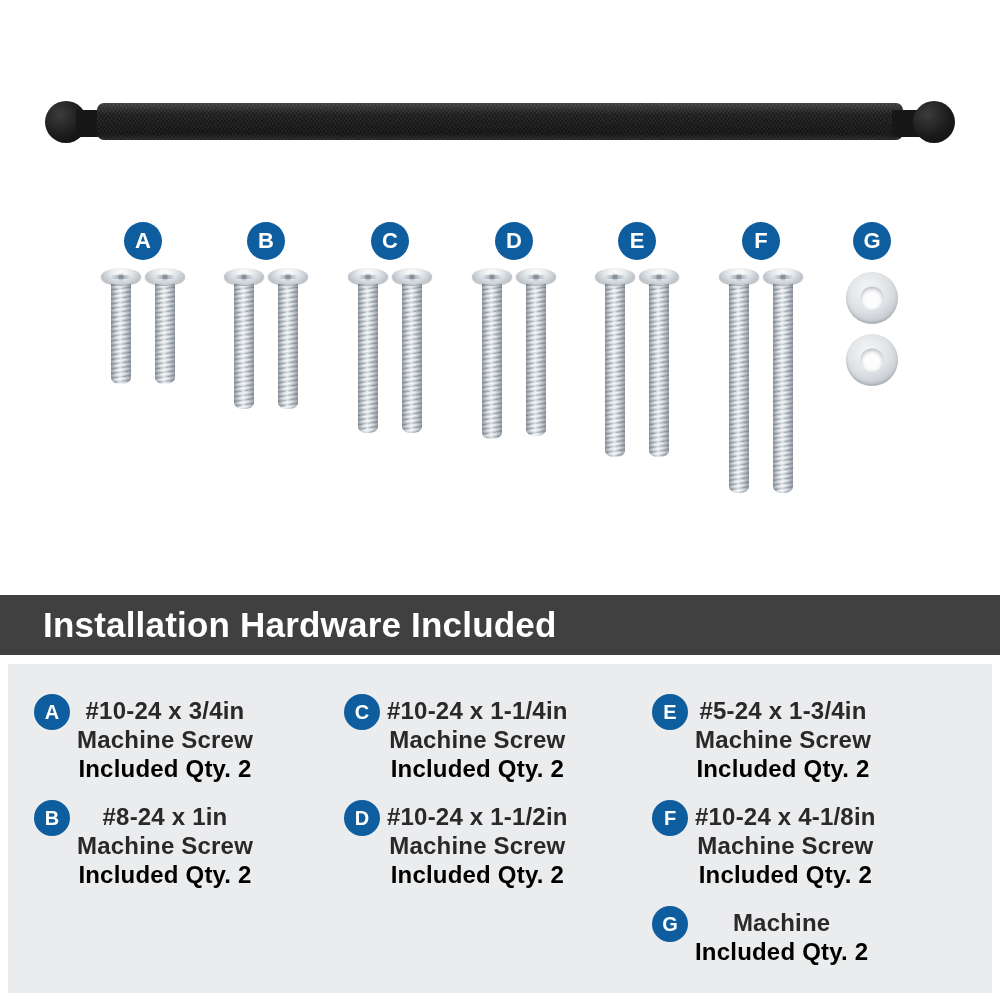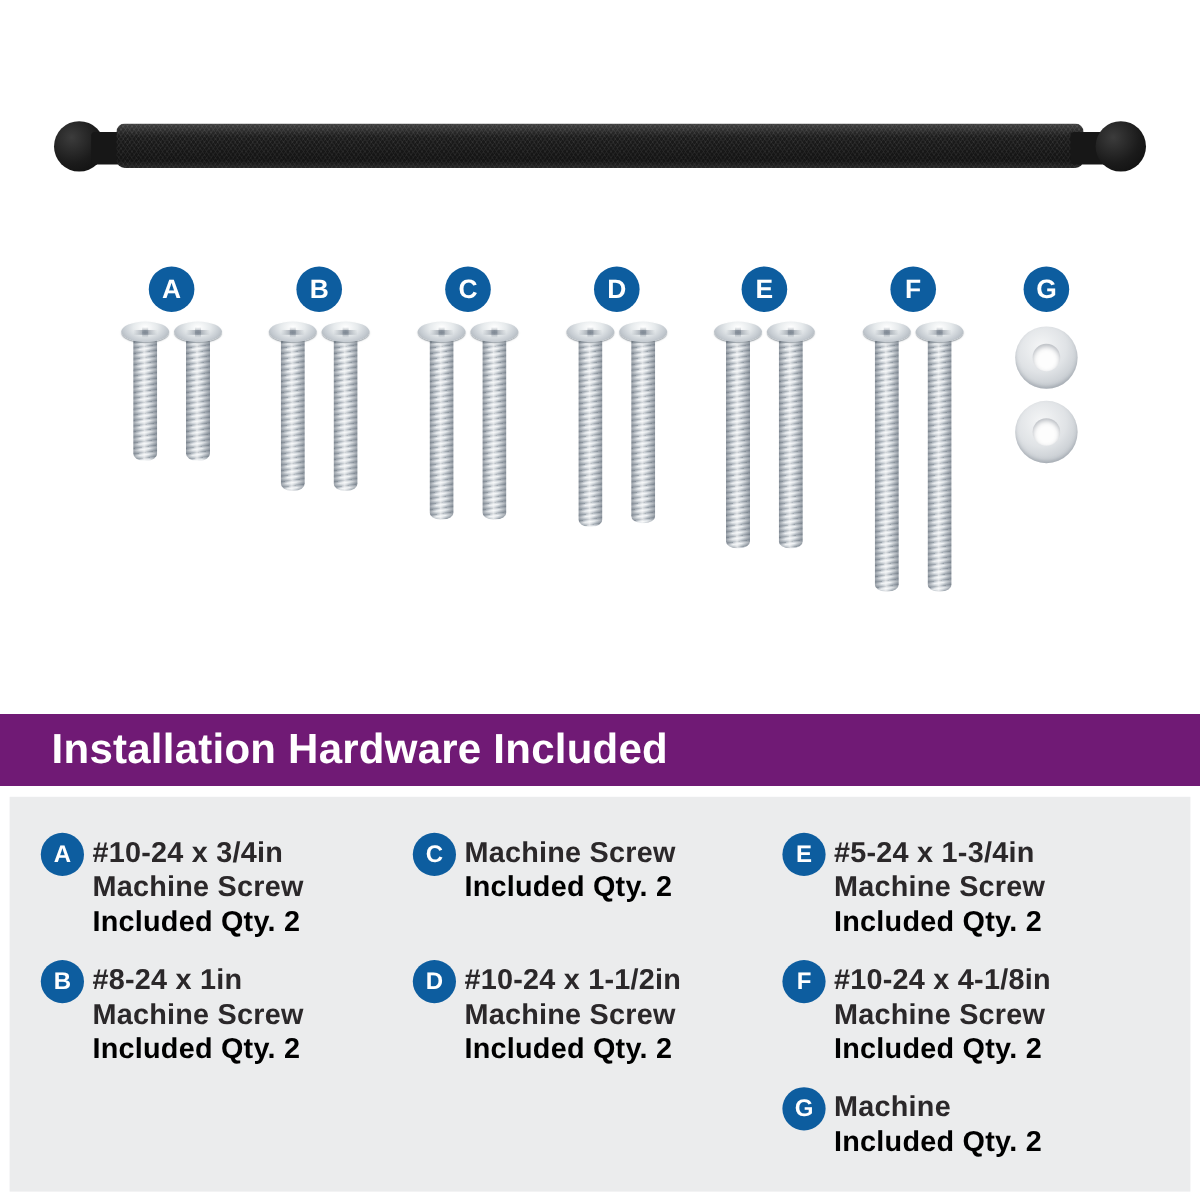--- a/index.html
+++ b/index.html
@@ -67,40 +67,40 @@
     box-shadow:inset 0 -2px 3px rgba(108,118,128,0.35);
   }
   .washer::after{
     content:'';position:absolute;left:50%;top:50%;width:23px;height:23px;
     transform:translate(-50%,-50%);border-radius:50%;background:#fdfdfd;
     box-shadow:inset 0 2px 4px rgba(88,98,110,0.45);
   }
   .washer.w1{top:50px;} .washer.w2{top:112px;}
 
   
-  .band{position:absolute;left:0;top:595px;width:1000px;height:60px;background:#701a75;}
+  .band{position:absolute;left:0;top:595px;width:1000px;height:60px;background:#404040;}
   .band-title{
     position:absolute;left:43px;top:0;height:60px;line-height:60px;
     color:#ffffff;font-size:35px;font-weight:bold;letter-spacing:0.2px;white-space:nowrap;
   }
 
   
   .panel{position:absolute;left:8px;top:664px;width:984px;height:329px;background:#ebeced;}
   .entry{position:absolute;display:flex;}
   .e-a{left:26px;top:30px;}  .e-b{left:26px;top:136px;}
   .e-c{left:336px;top:30px;} .e-d{left:336px;top:136px;}
   .e-e{left:644px;top:30px;} .e-f{left:644px;top:136px;}
   .e-g{left:644px;top:242px;}
   .lbadge{
     flex-shrink:0;width:36px;height:36px;border-radius:50%;margin-right:7px;
     background:#0d5d9f;color:#ffffff;font-size:20px;font-weight:bold;
     display:flex;align-items:center;justify-content:center;
   }
   .etext{padding-top:2px;}
-  .eline{font-size:24px;line-height:29px;font-weight:bold;color:#2b282a;letter-spacing:0.2px;white-space:nowrap;}
+  .eline{font-size:24px;line-height:29px;font-weight:bold;color:#2b282a;letter-spacing:0.2px;white-space:nowrap;text-align:center;}
   .eqty{color:#000000;}
 </style>
 </head>
 <body>
 
 <div class="page">
 
   <div>
     <div class="ball left"></div>
     <div class="neck left"></div>
@@ -211,20 +211,21 @@
       <div class="etext">
         <div class="eline">#8-24 x 1in</div>
         <div class="eline">Machine Screw</div>
         <div class="eline eqty">Included Qty. 2</div>
       </div>
     </div>
 
     <div class="entry e-c">
       <div class="lbadge">C</div>
       <div class="etext">
+        <div class="eline">#10-24 x 1-1/4in</div>
         <div class="eline">Machine Screw</div>
         <div class="eline eqty">Included Qty. 2</div>
       </div>
     </div>
 
     <div class="entry e-d">
       <div class="lbadge">D</div>
       <div class="etext">
         <div class="eline">#10-24 x 1-1/2in</div>
         <div class="eline">Machine Screw</div>

